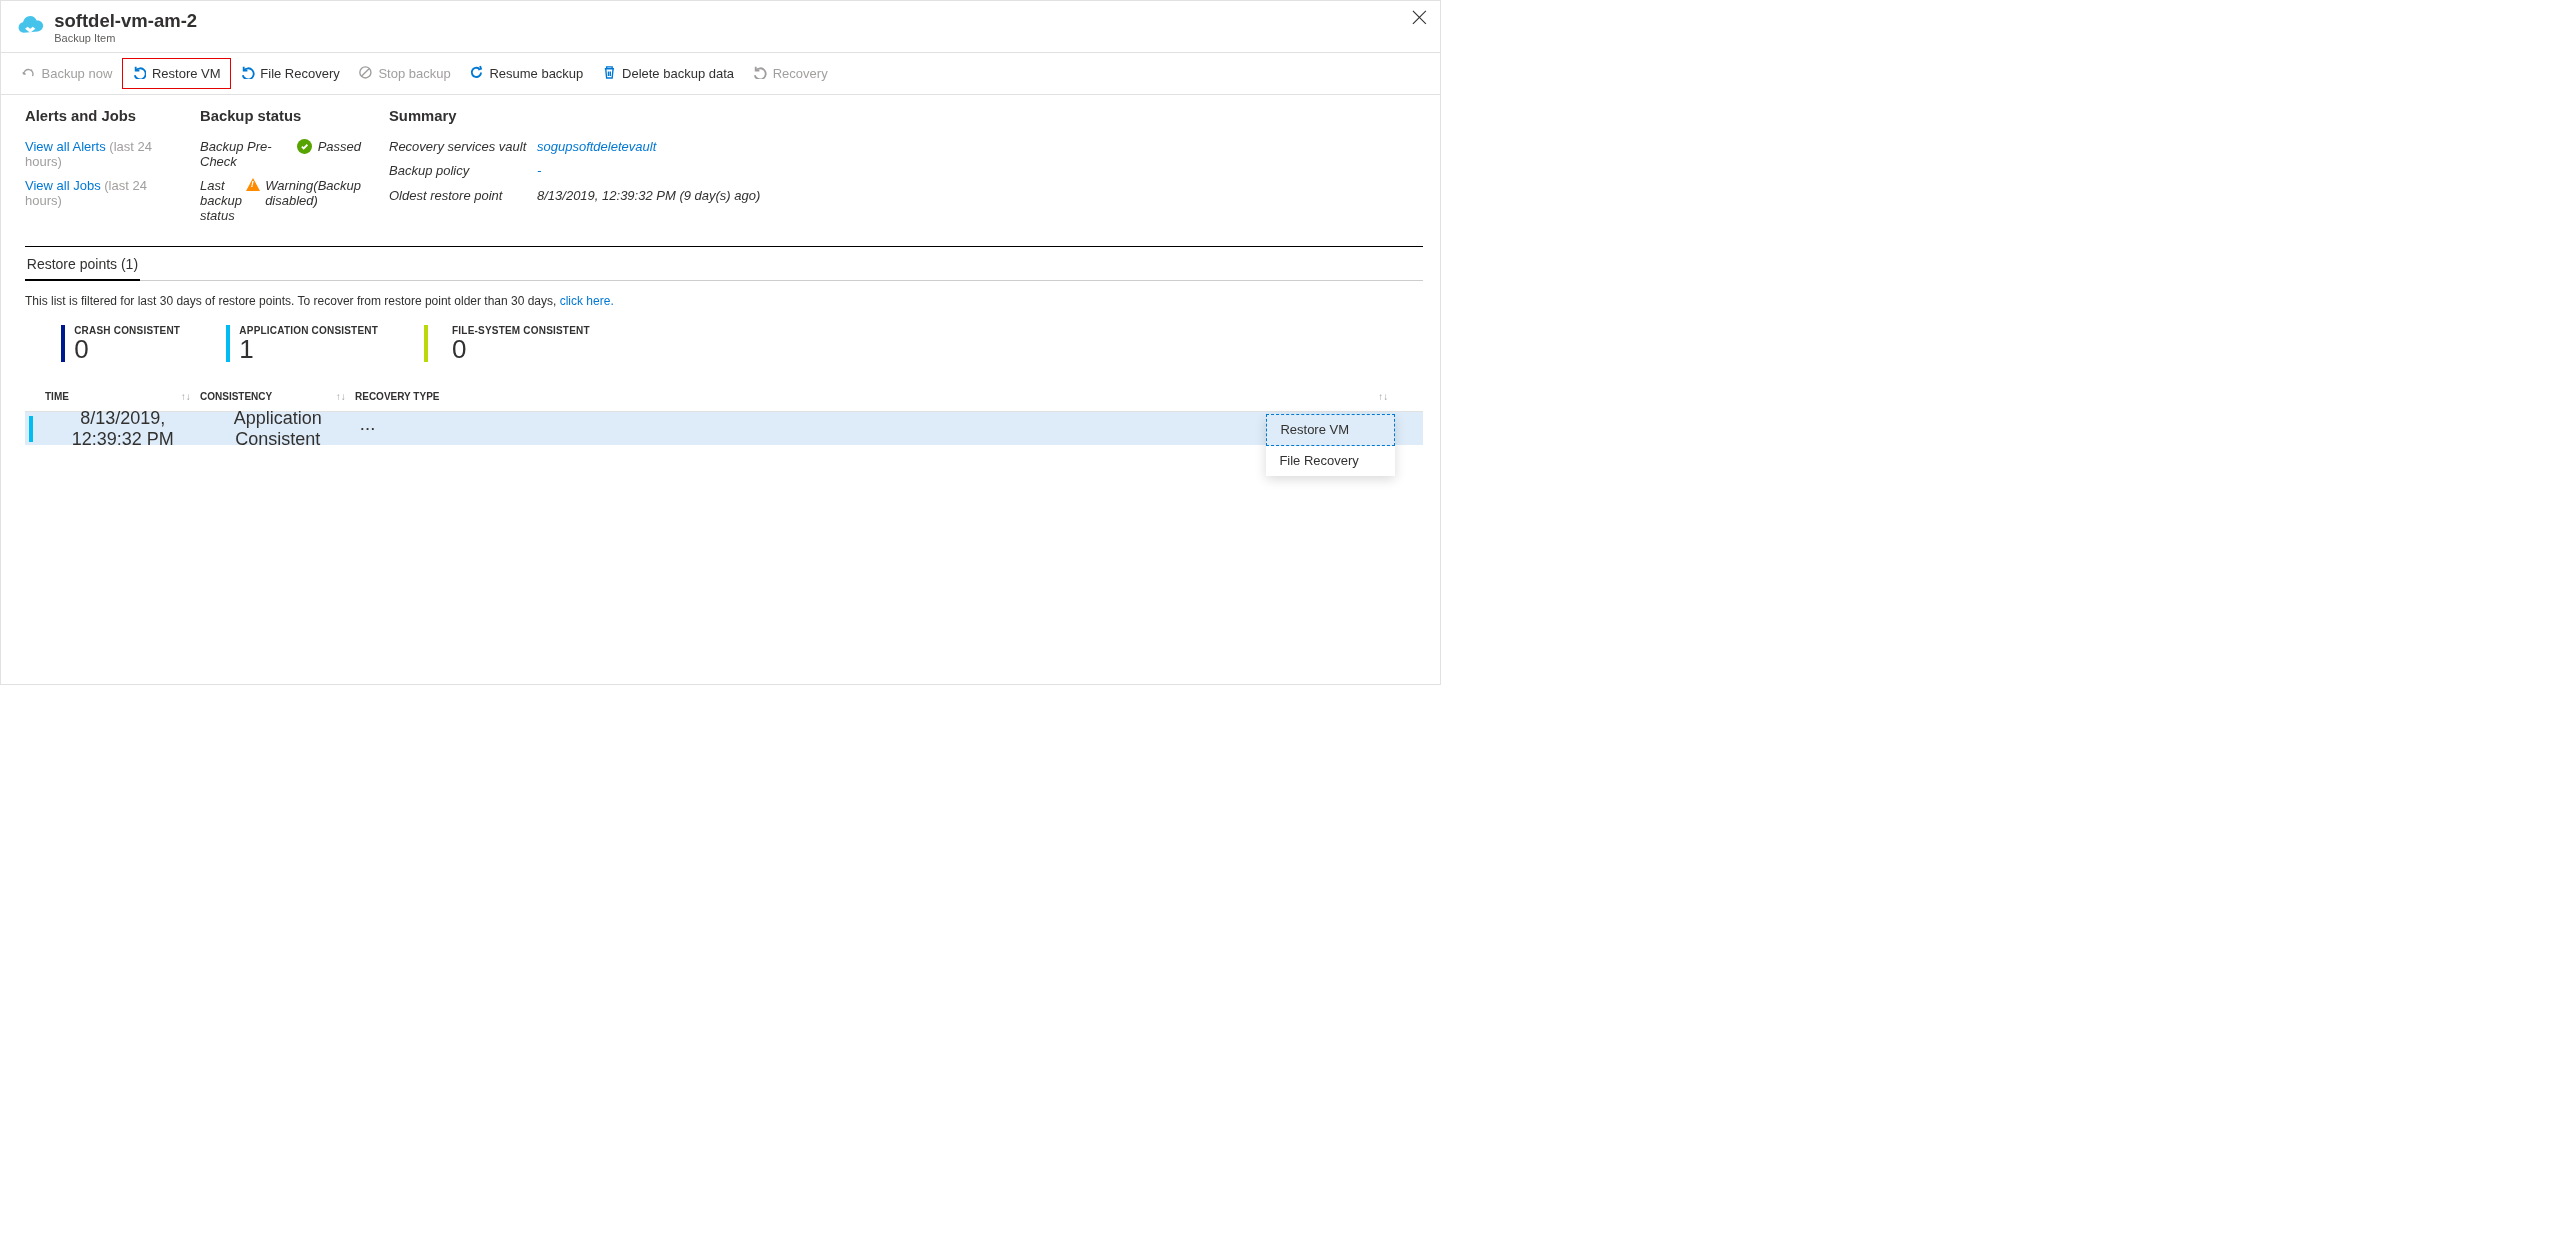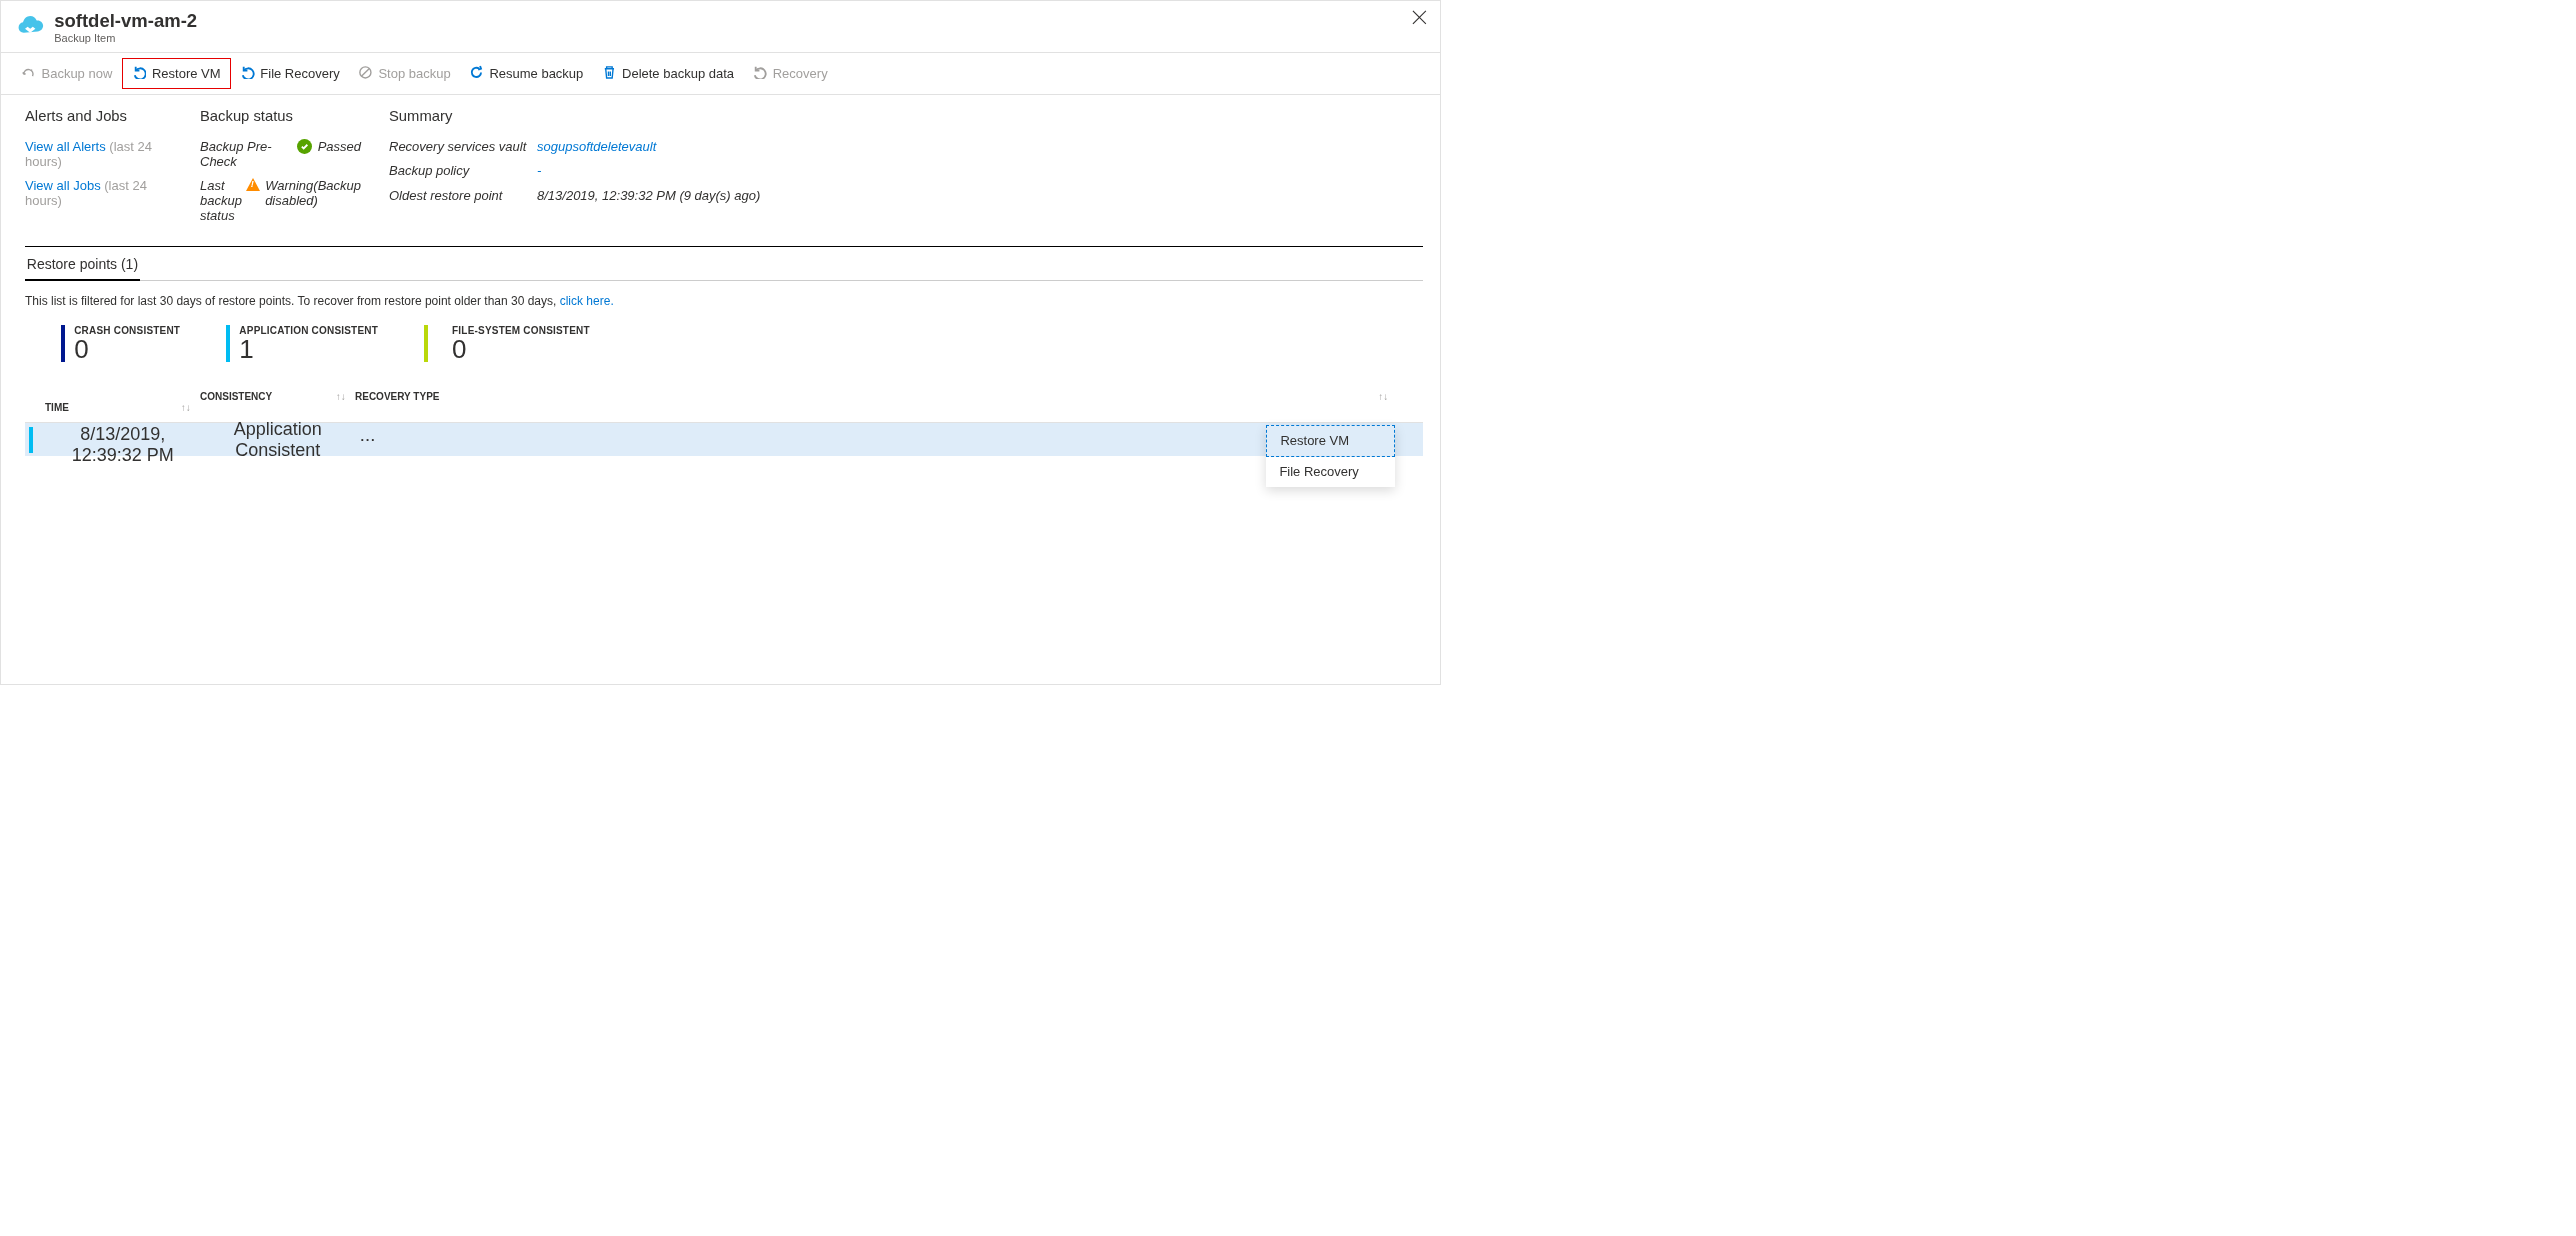--- a/index.html
+++ b/index.html
@@ -16,21 +16,21 @@
   .tbtn.disabled { color:#a19f9d; cursor:default; }
   .tbtn svg { width:14.8px; height:14.8px; }
   .tbtn.disabled svg { color:#a19f9d; }
   .redbox { border: 1.8px solid #e60000; }
   .content { padding: 13px 16.6px 0 24px; }
   .cols { display:flex; gap: 0; }
   .col { padding-right: 28px; }
   .col.c1 { width: 175px; flex-shrink:0; }
   .col.c2 { width: 189px; flex-shrink:0; }
   .col.c3 { flex:1; }
-  .sect-title { font-size:14.8px; font-weight:400; margin-bottom:14.8px; color:#323130; }
+  .sect-title { font-size:14.8px; font-weight:700; margin-bottom:14.8px; color:#323130; }
   .linkrow { margin-bottom:9.2px; font-size:13px; }
   .linkrow a { color:#0078d4; text-decoration:none; cursor:pointer; }
   .muted { color:#a19f9d; }
   .kvrow { display:flex; margin-bottom:9.2px; font-size:13px;font-style:italic; }
   .kvrow .k { width: 122px; color:#323130; }
   .kvrow .v { display:flex; align-items:flex-start; gap:5.5px; }
   .summary .kvrow .k { width: 148px; }
   .summary a { color:#0078d4; text-decoration:none; }
   .check-icon { width:14.8px; height:14.8px; background:#57a300; border-radius:50%; display:inline-flex; align-items:center; justify-content:center; }
   .check-icon svg { width:9.2px; height:9.2px; color:#fff; }
@@ -43,21 +43,21 @@
   .filter-note a { color:#0078d4; text-decoration:none; }
   .stats { display:flex; gap:46px; margin-bottom:20px; }
   .stat { border-left:4.6px solid; padding-left:9.2px; }
   .stat.crash { border-color:#00188f;margin-left:36px; }
   .stat.app { border-color:#00bcf2; }
   .stat.fs { border-color:#bad80a;padding-left:24px; }
   .stat .lbl { font-size:10px; font-weight:600; letter-spacing:0.2px; color:#323130; }
   .stat .num { font-size:26px; font-weight:400; line-height:1; }
   .thead { display:flex; padding:9.2px 0 9.2px 20px; border-bottom:0.9px solid #e1e1e1; font-size:10px; font-weight:600; color:#323130; }
   .thead .sortic { color:#a19f9d; margin-left:auto; padding-right:9.2px; font-size:10px; }
-  .col-time { width:155px; display:flex;margin-top:11px; }
+  .col-time { width:155px; display:flex; }
   .col-cons { width:155px; display:flex; }
   .col-rec { flex:1; display:flex; }
   .col-act { width:26px; }
   .trow { display:flex; align-items:center; background:#deecf9; height:33px; position:relative; }
   .trow .bar { width:4.6px; height:26px; background:#00bcf2; margin-left:3.7px; margin-right:12px; }
   .trow .cell { font-size:18px;text-align:center; }
   .trow .col-time { width:155px; }
   .trow .col-cons { width:155px; }
   .trow .col-rec { flex:1; }
   .dots { width:26px; text-align:center; cursor:pointer; font-weight:bold; letter-spacing:0.9px; }

